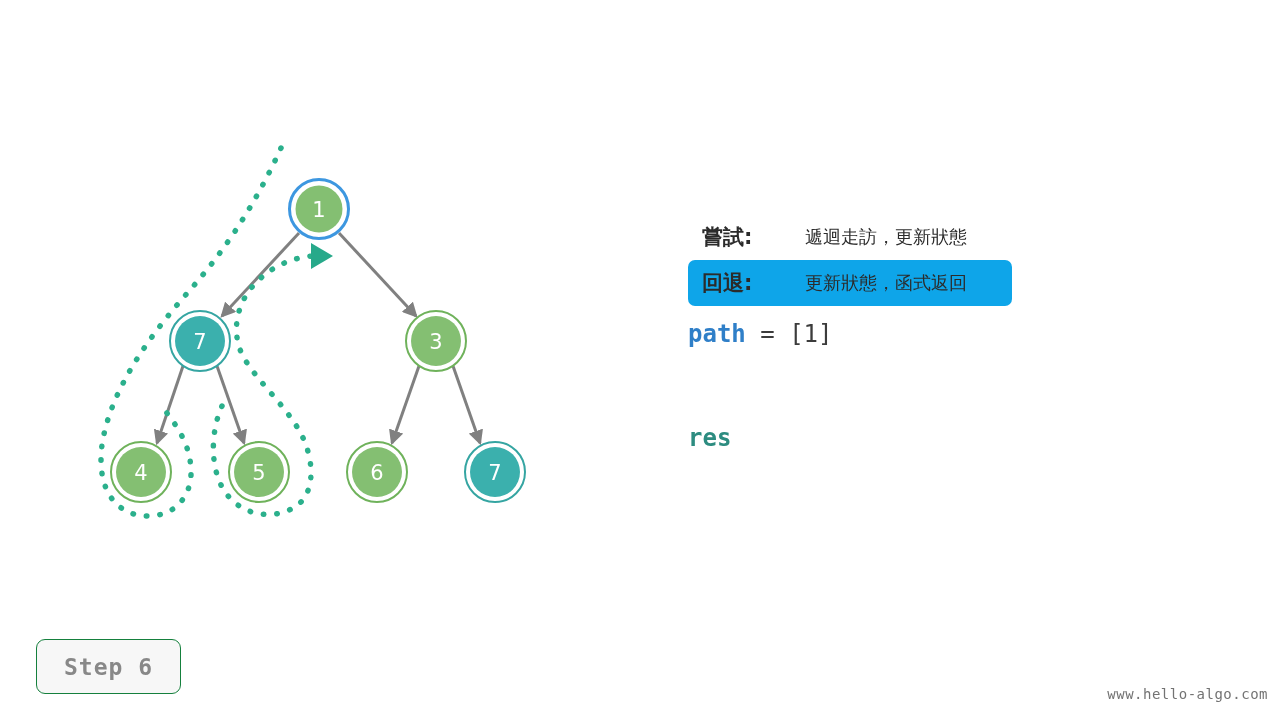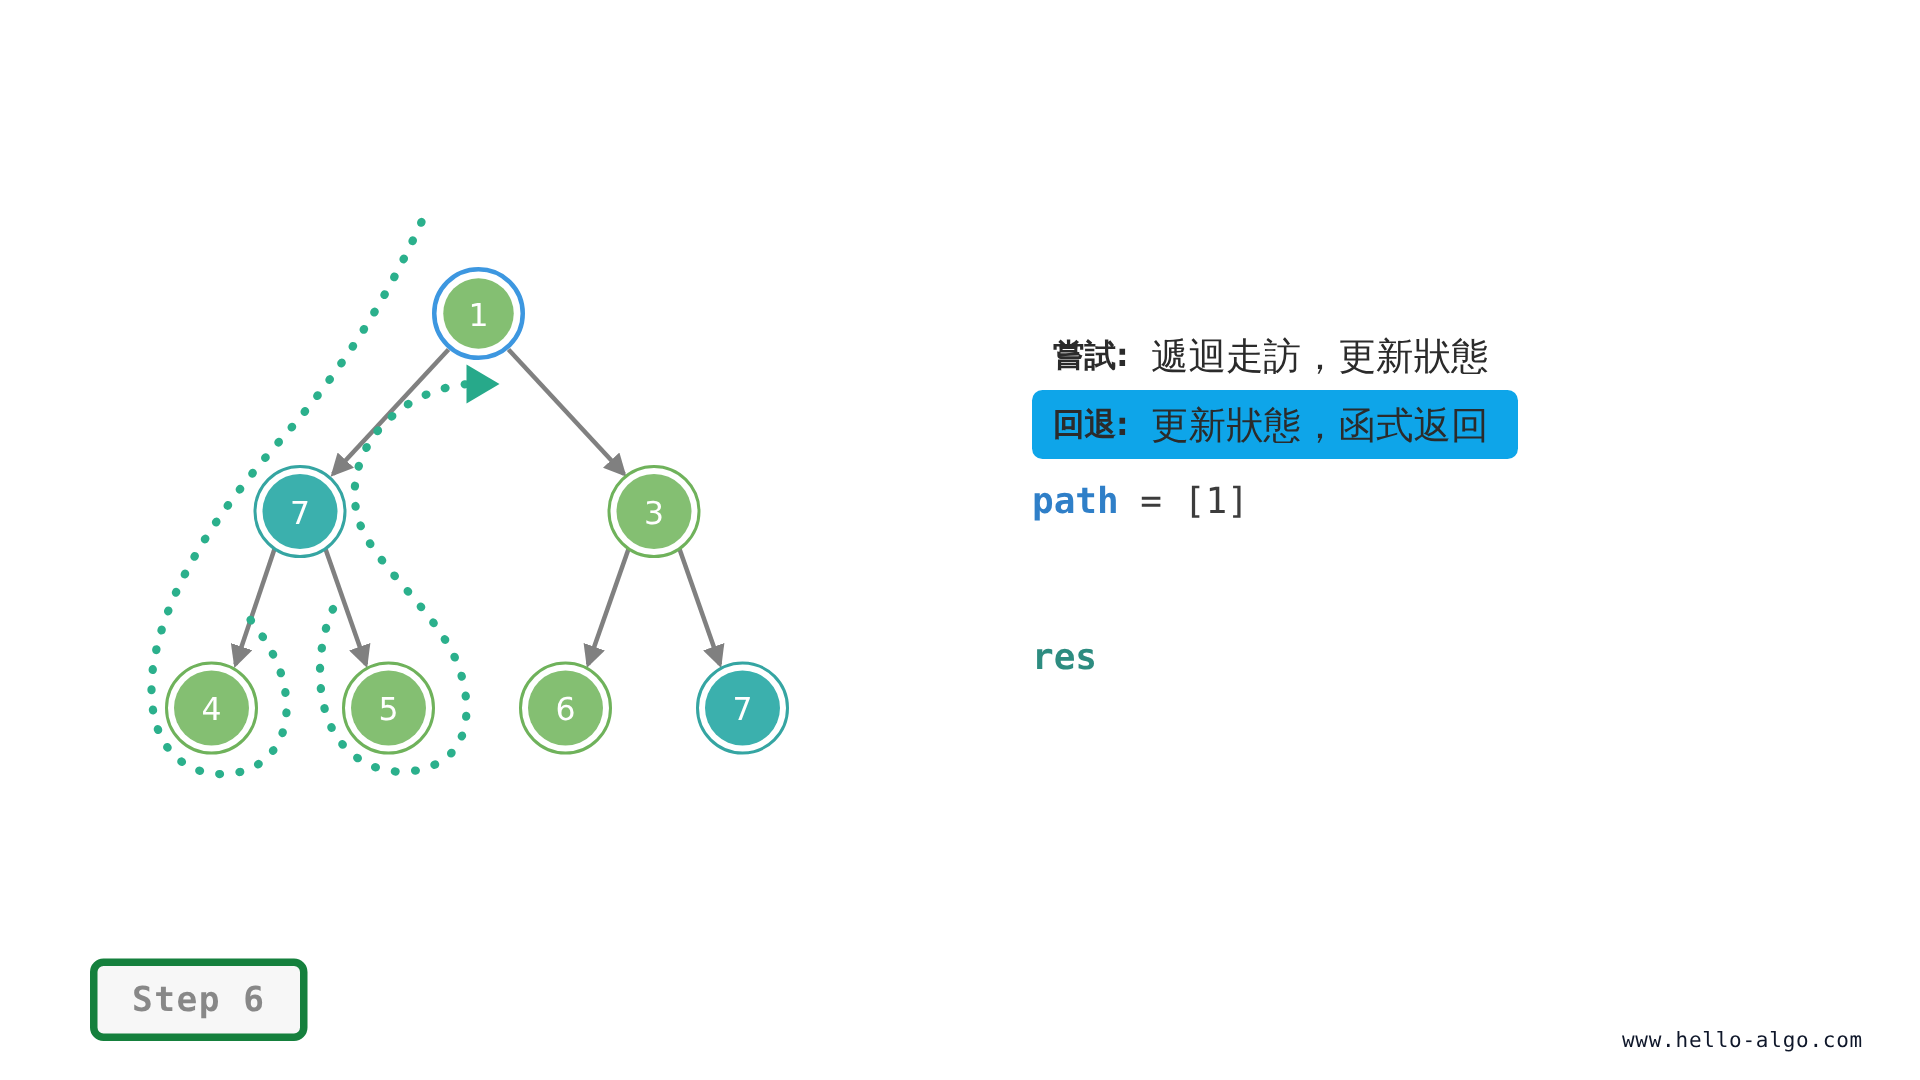--- a/index.html
+++ b/index.html
@@ -46,34 +46,35 @@
     width: 520px;
   }
   .op-row {
     height: 46px;
     display: flex;
     align-items: center;
     padding: 0 14px;
     box-sizing: border-box;
     border-radius: 7px;
     width: 324px;
+    gap: 48px;
   }
   .op-row.highlight {
     background: #0ea5e9;
   }
   .op-key {
     font-family: "DejaVu Sans", "Liberation Sans", sans-serif;
     font-size: 21px;
     font-weight: bold;
     color: #2b2b2b;
     white-space: pre;
   }
   .op-text {
-    font-family: Liberation Mono, monospace;
-    font-size: 25px;
+    font-family: Liberation Serif, serif;
+    font-size: 18px;
     font-weight: normal;
     color: #2b2b2b;
     white-space: pre;
   }
 
   .var-row {
     display: flex;
     align-items: center;
     font-family: "DejaVu Sans Mono", "Liberation Mono", monospace;
     font-size: 24px;
@@ -90,43 +91,42 @@
 
   
   #step-badge {
     position: absolute;
     left: 36px;
     top: 639px;
     width: 145px;
     height: 55px;
     box-sizing: border-box;
     background: #f7f7f7;
-    border: 5px solid #15803d;
+    border: 1px solid #15803d;
     border-radius: 9px;
     display: flex;
     align-items: center;
     justify-content: center;
-    margin-left: 24px;
   }
   #step-badge span {
     font-family: "DejaVu Sans Mono", "Liberation Mono", monospace;
     font-size: 23px;
     font-weight: bold;
     color: #888888;
     letter-spacing: 1px;
   }
 
   
   #watermark {
     position: absolute;
-    right: 38px;
+    right: 12px;
     bottom: 18px;
     font-family: "DejaVu Sans Mono", "Liberation Mono", monospace;
     font-size: 14px;
-    color: #0f172a;
+    color: #737373;
     letter-spacing: 0.5px;
   }
 </style>
 </head>
 <body>
 
 <div id="tree-panel">
   <svg id="tree-svg" width="660" height="600" viewBox="0 0 660 600">
     <defs>
       <marker id="arrowhead" markerWidth="5" markerHeight="5" refX="4.2" refY="2.5" orient="auto">

